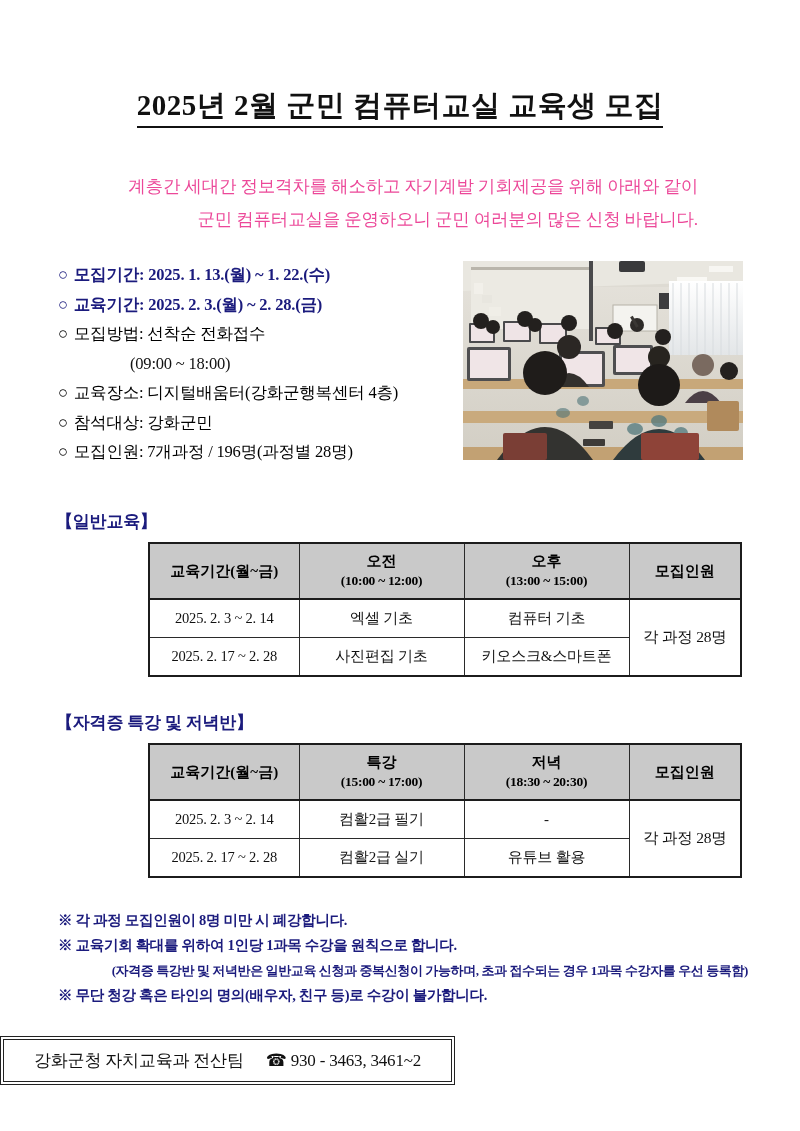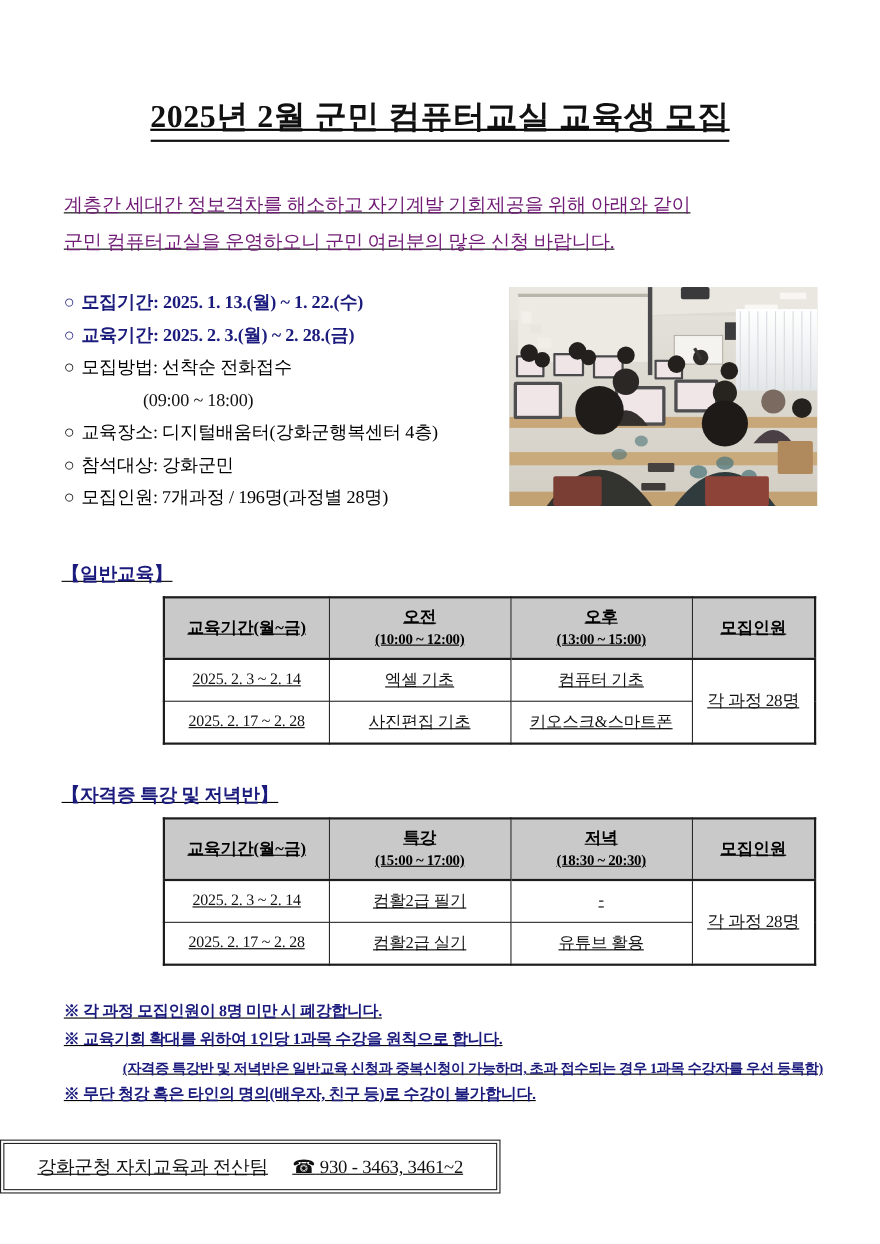--- a/index.html
+++ b/index.html
@@ -14,21 +14,20 @@
     color: #000000;
     position: relative;
     overflow: hidden;
   }
   .page {
     width: 800px;
     height: 1079px;
     position: relative;
     box-sizing: border-box;
     padding: 0;
-    text-decoration: underline;
   }
 
   
   .title {
     text-align: center;
     font-size: 29px;
     font-weight: bold;
     letter-spacing: 0.5px;
     padding-top: 86px;
     color: #111111;
@@ -37,22 +36,23 @@
     border-bottom: 2.5px solid #111111;
     padding-bottom: 5px;
   }
 
   
   .intro {
     margin: 44px 0 0 58px;
     width: 640px;
     font-size: 17.5px;
     line-height: 33px;
-    color: #701a75;
+    color: #ec4899;
     letter-spacing: -0.2px;
+    text-align: right;
   }
 
   
   .mid {
     position: relative;
     margin-top: 24px;
     height: 248px;
   }
   .bullets {
     position: absolute;

